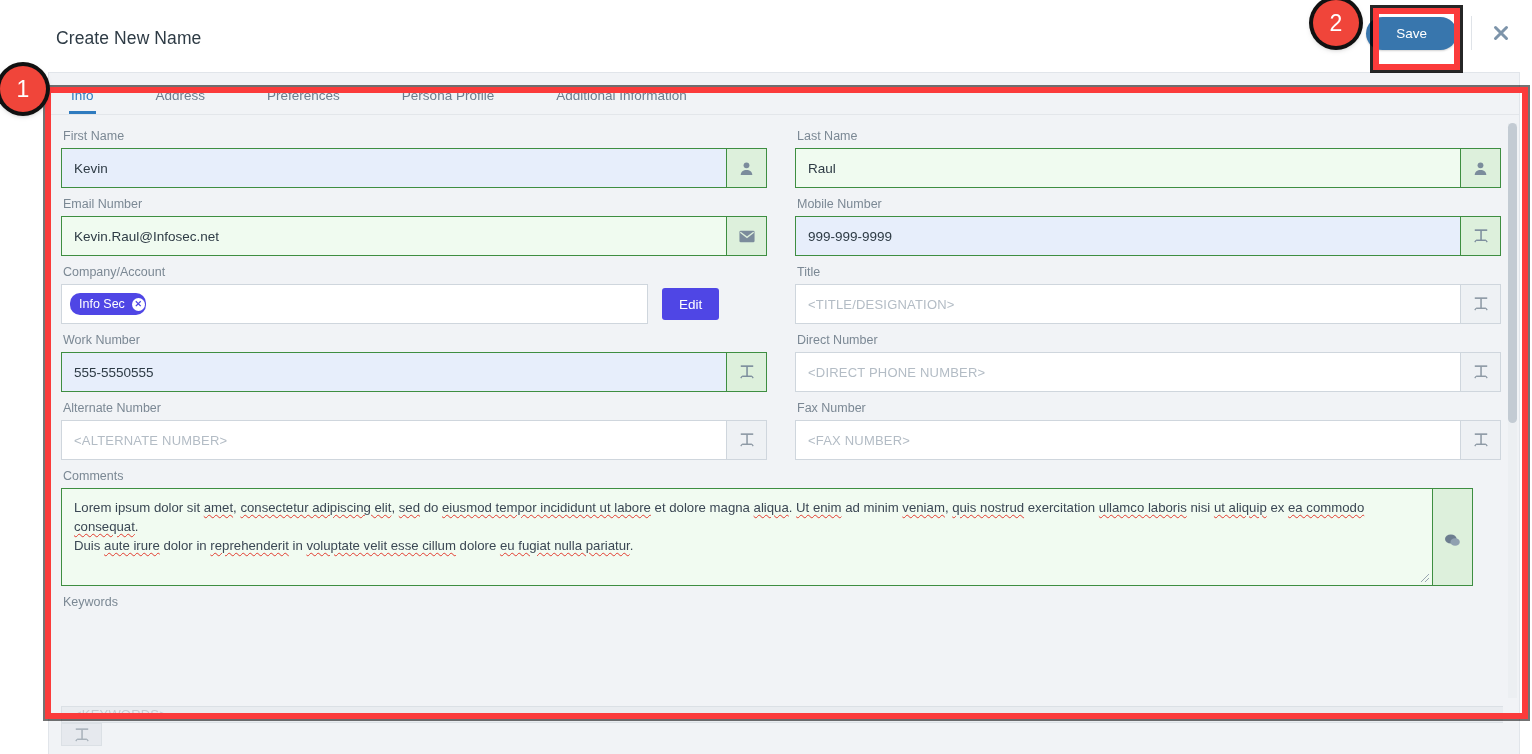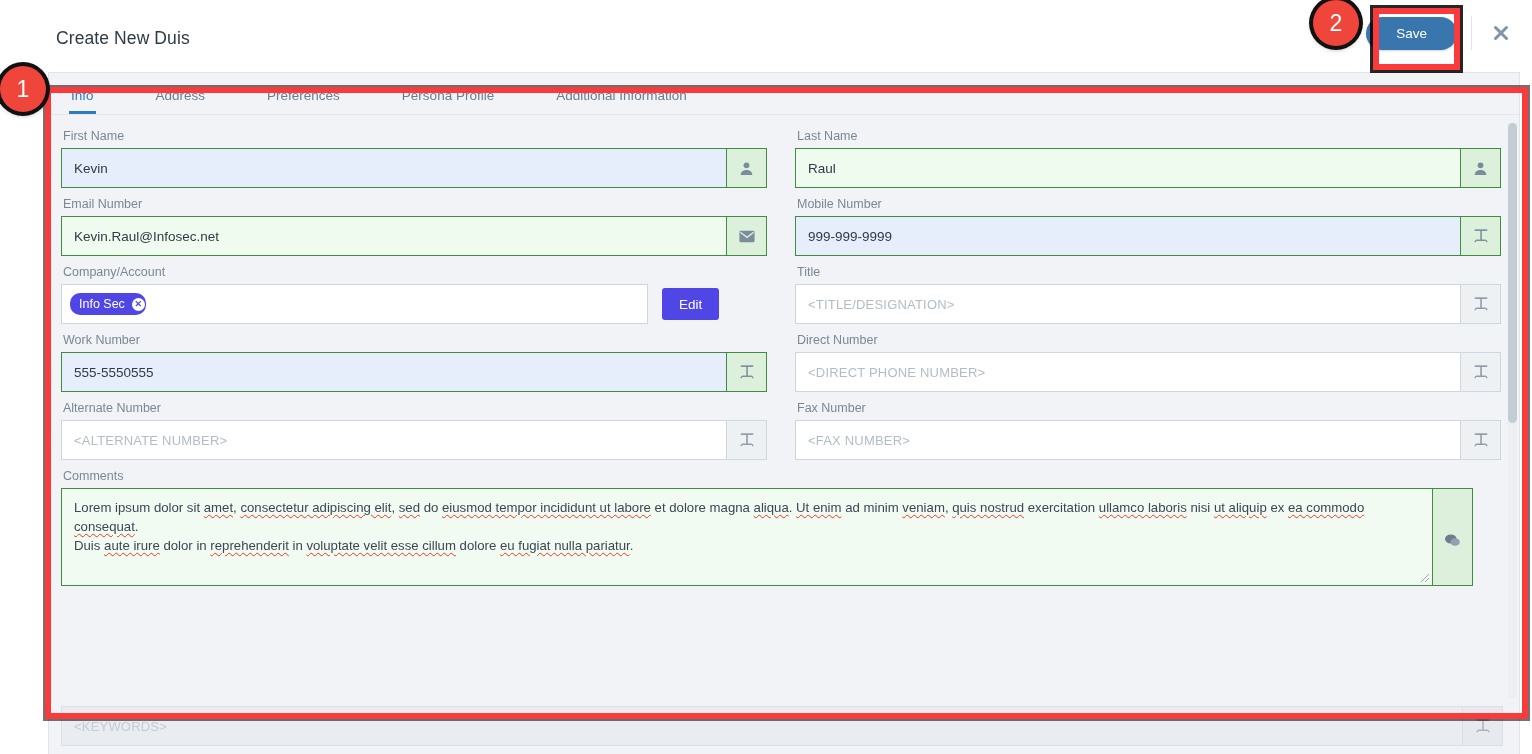--- a/index.html
+++ b/index.html
@@ -235,21 +235,21 @@
   
   .keywords-zone {
     position: absolute;
     left: 48px; top: 698px;
     width: 1472px; height: 56px;
     background: #f1f3f6;
     border-left: 1px solid #e1e5ea;
     border-right: 1px solid #e1e5ea;
     padding: 8px 18px 0 12px;
   }
-  .kw-wrap { display: flex; height: 40px; width: 1442px; opacity: .72; }
+  .kw-wrap { display: flex; height: 40px; width: 1442px; opacity: .72; flex-direction: column; }
   .kw-box {
     flex: 1; height: 40px;
     border: 1px solid #d3d9df;
     border-right: none;
     background: #e7eaee;
     display: flex; align-items: center;
     padding: 0 12px;
   }
   .kw-addon {
     width: 41px; height: 40px;
@@ -305,21 +305,21 @@
   }
   .badge-1 { left: 0px; top: 66px; }
   .badge-2 { left: 1313px; top: 0px; }
 </style>
 </head>
 <body>
 
 <div class="app">
 
   <div class="header">
-    <div class="header-title">Create New Duis</div>
+    <div class="header-title">Create New Name</div>
     <div class="header-actions">
       <button class="save-btn">Save</button>
       <div class="hdr-divider"></div>
       <div class="close-x">
         <svg width="20" height="20" viewBox="0 0 20 20" aria-hidden="true">
           <path d="M4.5 4.5 L15.5 15.5 M15.5 4.5 L4.5 15.5" stroke="#7d94aa" stroke-width="3" stroke-linecap="round"></path>
         </svg>
       </div>
     </div>
   </div>
@@ -503,20 +503,25 @@
             <div class="ta-addon">
               <svg width="17" height="15" viewBox="0 0 18 16" aria-hidden="true">
                 <ellipse cx="7.2" cy="6.4" rx="6.2" ry="4.9" fill="#6c7d8f"></ellipse>
                 <ellipse cx="11.8" cy="9.6" rx="5" ry="4" fill="#8fa0b0"></ellipse>
               </svg>
             </div>
           </div>
         </div>
       </div>
 
+      <div class="row">
+        <div class="col full">
+          <div class="fld-label">Keywords</div>
+        </div>
+      </div>
 
       <div class="vscroll">
         <div class="thumb"></div>
       </div>
     </div>
   </div>
 
   <div class="keywords-zone">
     <div class="kw-wrap">
       <div class="kw-box">

